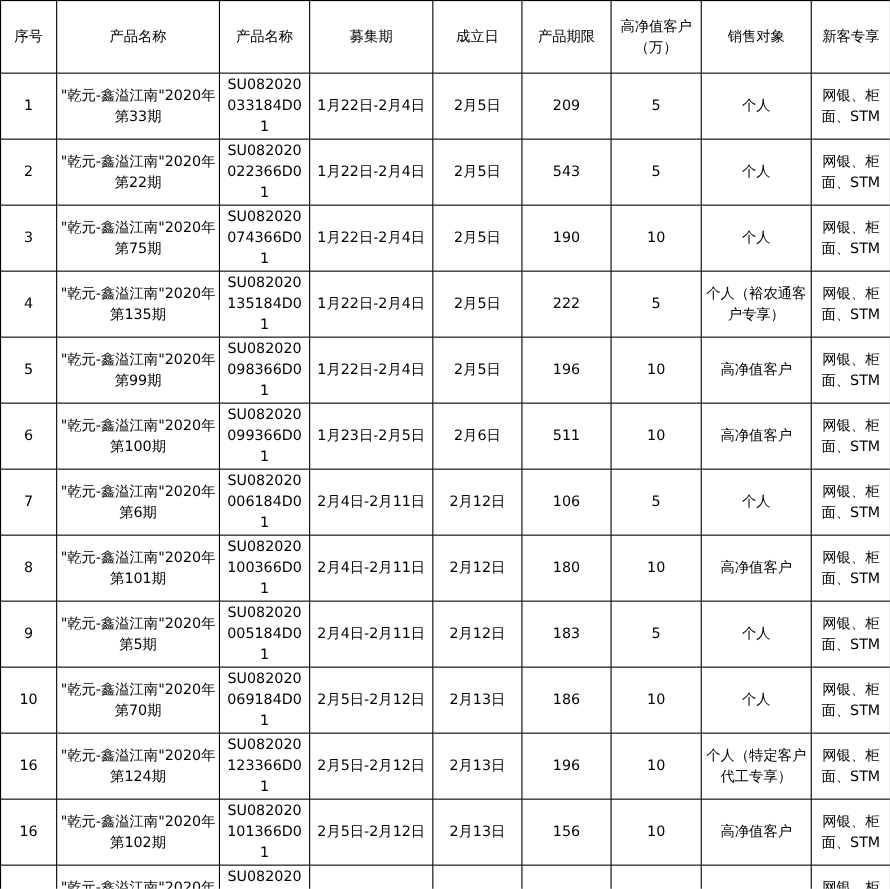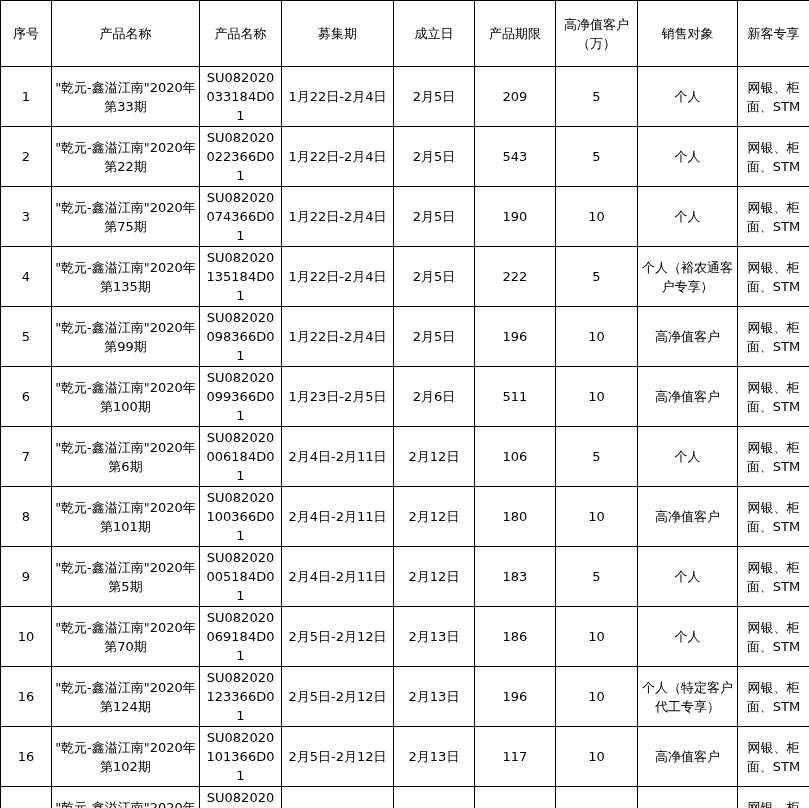--- a/index.html
+++ b/index.html
@@ -196,21 +196,21 @@
     <td>10</td>
     <td>个人（特定客户代工专享）</td>
     <td>网银、柜面、STM</td>
   </tr>
       <tr>
     <td>16</td>
     <td>"乾元-鑫溢江南"2020年第102期</td>
     <td>SU082020101366D01</td>
     <td>2月5日-2月12日</td>
     <td>2月13日</td>
-    <td>117</td>
+    <td>156</td>
     <td>10</td>
     <td>高净值客户</td>
     <td>网银、柜面、STM</td>
   </tr>
       <tr>
     <td>13</td>
     <td>"乾元-鑫溢江南"2020年第43期</td>
     <td>SU082020043184D01</td>
     <td>2月5日-2月12日</td>
     <td>2月13日</td>

